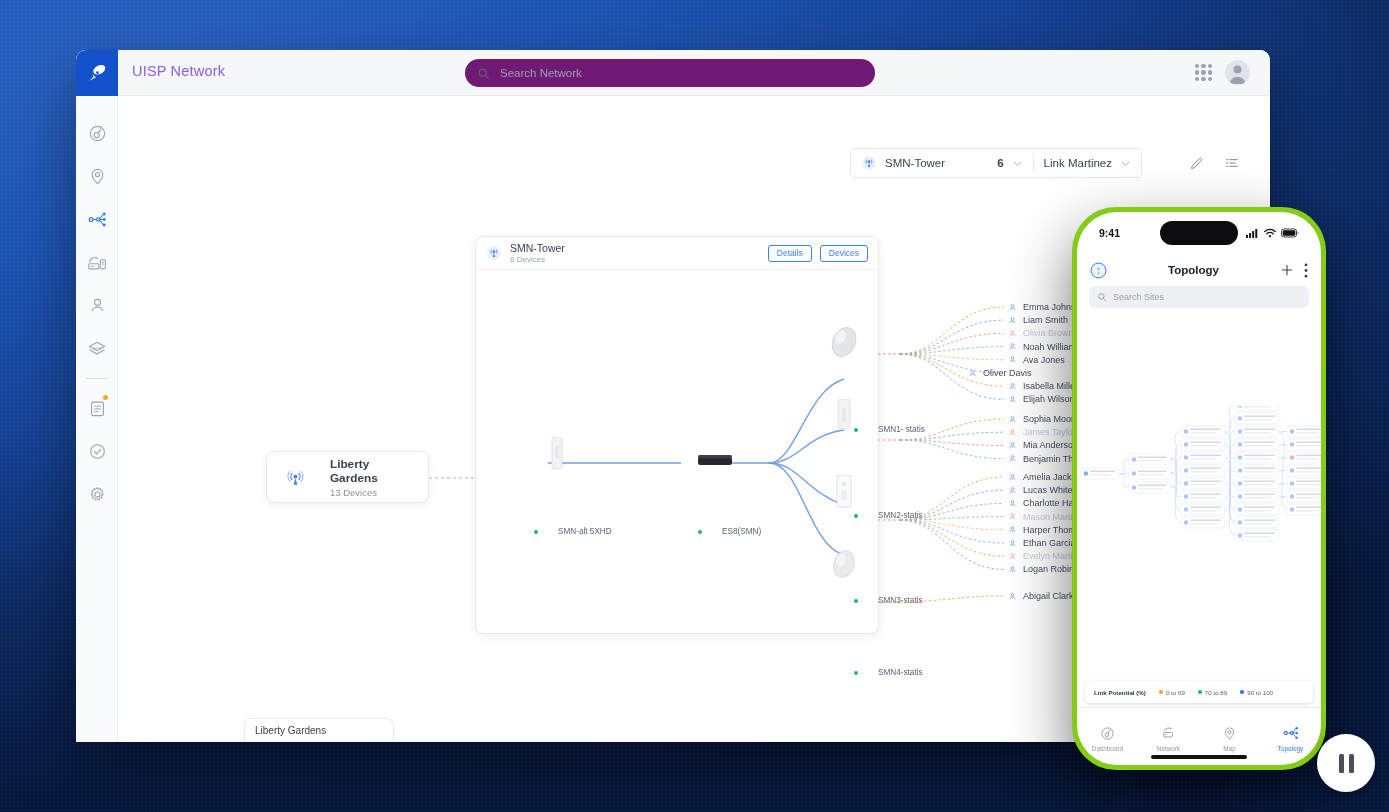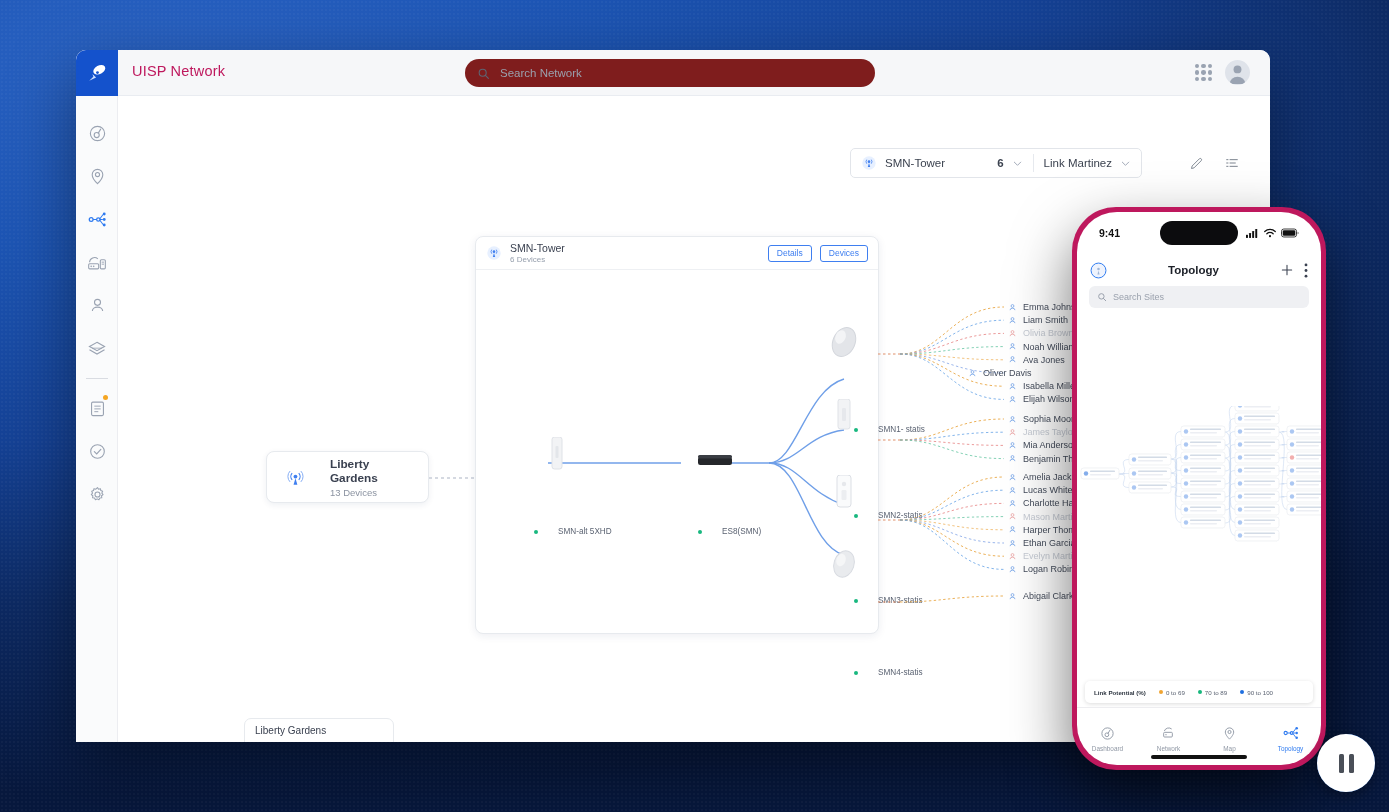--- a/index.html
+++ b/index.html
@@ -28,24 +28,24 @@
     background: #ffffff; border-radius: 10px 10px 0 0;
     box-shadow: 0 24px 70px rgba(0,0,0,.45);
     overflow: hidden;
   }
   
   #topbar { position:absolute; left:0; top:0; height:46px; width:100%; background:#f6f7f9; border-bottom:1px solid #e9ecf1; }
   #logo {
     position:absolute; left:0; top:0; width:42px; height:46px;
     background:#1452cc; display:flex; align-items:center; justify-content:center;
   }
-  #app-title { position:absolute; left:56px; top:13px; font-size:14.5px; color:#be185d; letter-spacing:.2px; }
+  #app-title { position:absolute; left:56px; top:13px; font-size:14.5px; color:#8b5cf6; letter-spacing:.2px; }
   #searchbox {
     position:absolute; left:389px; top:9px; width:410px; height:28px;
-    background:#7f1d1d; border-radius:14px; display:flex; align-items:center; padding:0 12px; gap:10px;
+    background:#701a75; border-radius:14px; display:flex; align-items:center; padding:0 12px; gap:10px;
   }
   #searchbox .ph { font-size:11.5px; color:#9aa1ad; }
   #grid-icon { position:absolute; right:58px; top:14px; width:17px; height:17px; display:grid; grid-template-columns:repeat(3,1fr); grid-template-rows:repeat(3,1fr); gap:2px; }
   #grid-icon i { background:#9aa3b2; border-radius:50%; display:block; }
   #avatar { position:absolute; right:20px; top:10px; width:25px; height:25px; border-radius:50%; background:#dfe3ea; display:flex; align-items:flex-end; justify-content:center; overflow:hidden; }
 
   
   #sidebar { position:absolute; left:0; top:46px; width:42px; bottom:0; background:#fafbfc; border-right:1px solid #ecedf1; padding-top:16px; }
   .side-item { width:42px; height:43px; display:flex; align-items:center; justify-content:center; position:relative; }
   .side-sep { width:22px; height:1px; background:#d9dce2; margin:8px auto; }
@@ -98,21 +98,21 @@
   
   #bottom-card {
     position:absolute; left:126px; bottom:-10px; width:150px; height:34px;
     background:#fff; border:1px solid #e7eaee; border-radius:7px;
   }
   #bottom-card .bc-t { font-size:10px; color:#3a4150; padding:6px 10px 0; }
 
   
   #phone {
     position:absolute; left:1072px; top:207px; width:254px; height:563px;
-    background:#be185d; border-radius:44px; padding:5px;
+    background:#84cc16; border-radius:44px; padding:5px;
     box-shadow:0 26px 60px rgba(0,0,0,.55);
   }
   #phone-screen { position:relative; width:100%; height:100%; background:#fff; border-radius:40px; overflow:hidden; }
   #notch { position:absolute; left:50%; transform:translateX(-50%); top:9px; width:78px; height:24px; background:#0c0c0e; border-radius:14px; }
   #p-status { position:absolute; top:10px; left:0; right:0; height:22px; padding:0 22px; display:flex; align-items:center; justify-content:space-between; font-size:10.5px; font-weight:bold; color:#111; }
   #p-header { position:absolute; top:42px; left:0; right:0; height:32px; display:flex; align-items:center; padding:0 13px; }
   #p-title { flex:1; text-align:center; font-size:11.5px; font-weight:bold; color:#1b1f27; }
   #p-search { position:absolute; top:74px; left:12px; right:12px; height:22px; background:#eff0f3; border-radius:6px; display:flex; align-items:center; gap:6px; padding:6px 8px; }
   #p-search .ph { font-size:9px; color:#9aa1ad; }
   #p-canvas { position:absolute; top:104px; left:0; right:0; bottom:104px; background:#fff; }

